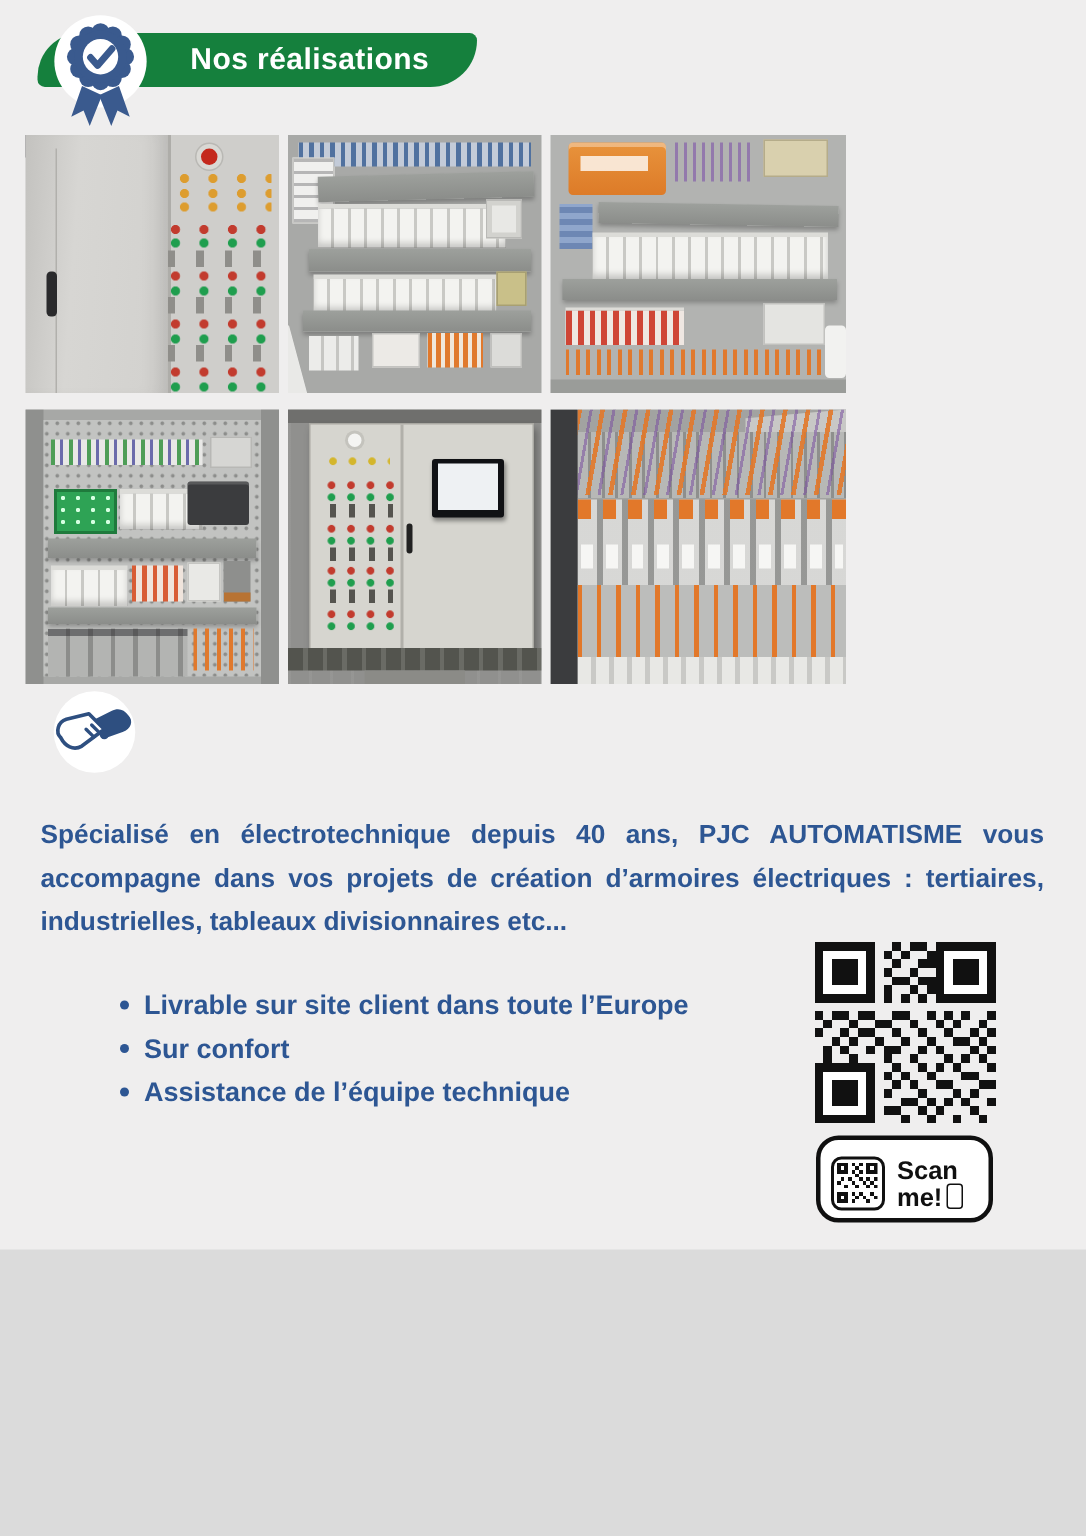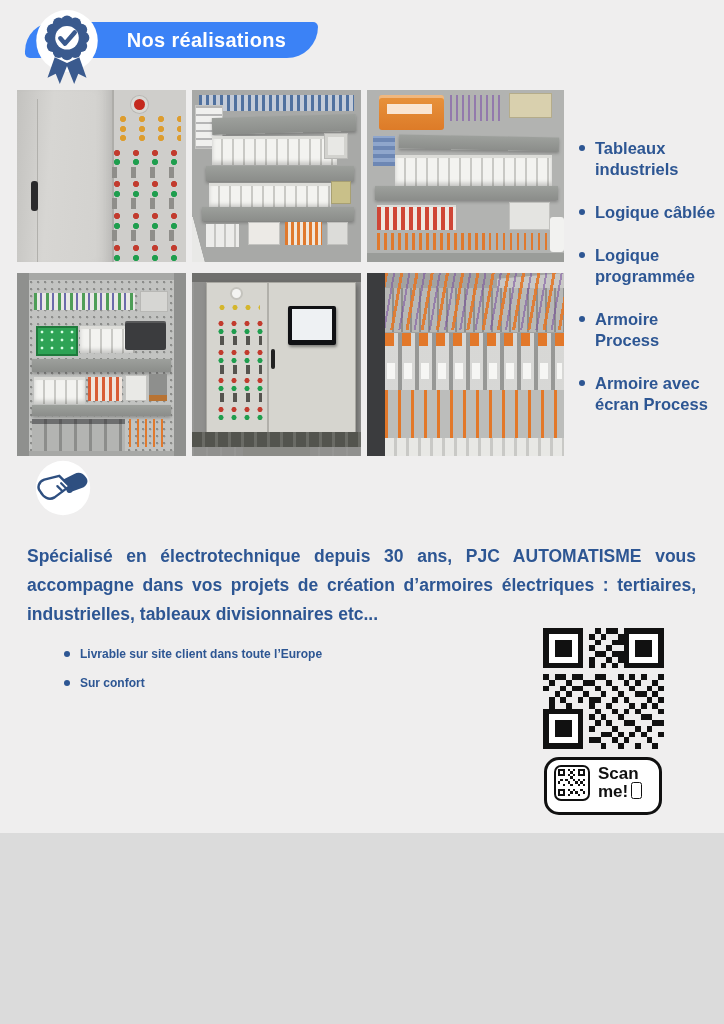--- a/index.html
+++ b/index.html
@@ -1,21 +1,21 @@
 <!DOCTYPE html>
 <html><head>
 <meta charset="utf-8">
 <style>
   html,body{margin:0;padding:0;background:#cfcfcf;}
   .page{position:relative;width:724px;height:1024px;background:#efeeee;overflow:hidden;
         font-family:"Liberation Sans",sans-serif;}
   .abs{position:absolute;}
 
   
-  .pill{position:absolute;background:#3b82f6;color:#ffffff;font-weight:bold;
+  .pill{position:absolute;background:#15803d;color:#ffffff;font-weight:bold;
         display:flex;align-items:center;box-sizing:border-box;}
   #pill-real{left:25px;top:22px;width:293px;height:36px;border-radius:30px 5px 32px 5px;
         justify-content:center;padding-left:70px;font-size:20px;letter-spacing:.3px;}
   #pill-acc{left:25px;top:469px;width:299px;height:37px;border-radius:30px 5px 32px 5px;
         padding-left:80px;font-size:19px;letter-spacing:.2px;}
   .badge{position:absolute;}
 
   
   .grid{position:absolute;left:17px;top:90px;display:grid;
         grid-template-columns:169px 169px 197px;grid-template-rows:172px 183px;
@@ -41,28 +41,28 @@
         font-size:16.5px;line-height:21px;}
   .svc-list li,.prop-list li{list-style:none;position:relative;padding-left:17px;}
   .svc-list li::before,.prop-list li::before{content:"";position:absolute;left:1px;top:7px;
         width:6px;height:6px;border-radius:50%;background:#2d5693;}
   .prop-list li::before{top:9px;}
 
   
   .lead{position:absolute;left:27px;top:524px;width:669px;color:#2d5693;font-weight:bold;
         font-size:17.5px;line-height:29px;text-align:justify;}
   .intro{position:absolute;left:29px;top:612px;color:#2d5693;font-weight:bold;font-size:17.5px;}
-  .prop-list{position:absolute;left:63px;top:642px;width:445px;margin:0;padding:0;
+  .prop-list{position:absolute;left:63px;top:642px;width:445px;margin:16px;padding:0;
         display:flex;flex-direction:column;gap:5px;color:#2d5693;font-weight:bold;
-        font-size:12px;line-height:24px;}
+        font-size:18px;line-height:24px;}
 
   
   #qr{position:absolute;left:543px;top:628px;width:121px;height:121px;}
   #scan{position:absolute;left:544px;top:757px;width:118px;height:58px;background:#ffffff;
-        border:3.5px solid #101010;border-radius:15px;display:flex;align-items:flex-start;
+        border:3.5px solid #101010;border-radius:15px;display:flex;align-items:flex-end;
         gap:8px;padding:5px 7px;box-sizing:border-box;}
   .mini-qr{width:36px;height:36px;border:2.5px solid #101010;border-radius:7px;
         padding:2px;box-sizing:border-box;background:#fff;flex:none;}
   .scan-txt{font-size:17px;font-weight:bold;color:#101010;line-height:17px;white-space:nowrap;}
   .ph{display:inline-block;width:9px;height:15px;border:1.8px solid #101010;border-radius:2.5px;
         vertical-align:-2px;margin-left:3px;}
 
   
   .footer{position:absolute;left:0;top:833px;width:724px;height:191px;background:#dbdbdb;}
 </style>
@@ -208,47 +208,41 @@
       <div class="abs" style="left:9%;top:33%;width:91%;height:31%;background:repeating-linear-gradient(90deg,rgba(221,221,219,.9) 0 13px,rgba(150,151,149,.95) 13px 17px);"></div>
       <div class="abs" style="left:9%;top:33%;width:91%;height:7%;background:repeating-linear-gradient(90deg,#e2782a 0 9px,rgba(0,0,0,0) 9px 17px);"></div>
       <div class="abs" style="left:10%;top:49%;width:89%;height:9%;background:repeating-linear-gradient(90deg,#f6f6f4 0 8px,rgba(0,0,0,0) 8px 17px);"></div>
       <div class="abs" style="left:9%;top:64%;width:91%;height:36%;background:#bcbdbb;"></div>
       <div class="abs" style="left:9%;top:64%;width:91%;height:27%;background:repeating-linear-gradient(90deg,#e2782a 0 3px,rgba(0,0,0,0) 3px 13px);"></div>
       <div class="abs" style="left:9%;top:90%;width:91%;height:10%;background:repeating-linear-gradient(90deg,#e8e8e5 0 9px,#c9c9c6 9px 12px);"></div>
       <div class="abs" style="left:0;top:0;width:9%;height:100%;background:#3b3c3e;"></div>
     </div>
   </div>
 
-  <ul class="svc-list">
-    <li>Tableaux industriels</li>
-    <li>Logique câblée</li>
-    <li>Logique programmée</li>
-    <li>Armoire Process</li>
-    <li>Armoire avec écran Process</li>
-  </ul>
 
   <div class="badge" style="left:33px;top:458px;width:60px;">
     <svg viewBox="0 0 64 64" width="60" height="60">
       <circle cx="32" cy="32" r="29" fill="#ffffff"></circle>
       <path d="M56 20 C60 24 58 30 52 32 L38 37 L28 25 L44 17 C49 14.5 53 16 56 20 Z" fill="#2e4f80"></path>
       <path d="M8 36 C4 32 6 25 12 23 L28 19 L39 30 L23 42 C17 45.5 11 42 8 36 Z" fill="#ffffff" stroke="#2e4f80" stroke-width="2.6" stroke-linejoin="round"></path>
       <g stroke="#2e4f80" stroke-width="2.4" stroke-linecap="round">
         <path d="M30 27 l6 6"></path>
           <path d="M34 24.5 l6.5 6.5"></path>
           <path d="M26 30 l5.5 5.5"></path>
       </g>
       <circle cx="39" cy="34" r="3.2" fill="#2e4f80"></circle>
     </svg>
   </div>
 
-  <p class="lead">Spécialisé en électrotechnique depuis 30 ans, PJC AUTOMATISME vous accompagne dans vos projets de création d’armoires électriques : tertiaires, industrielles, tableaux divisionnaires etc...</p>
+  <p class="lead">Spécialisé en électrotechnique depuis 40 ans, PJC AUTOMATISME vous accompagne dans vos projets de création d’armoires électriques : tertiaires, industrielles, tableaux divisionnaires etc...</p>
 
   <ul class="prop-list">
     <li>Livrable sur site client dans toute l’Europe</li>
     <li>Sur confort</li>
+    <li>Assistance de l’équipe technique</li>
   </ul>
 
   <div id="qr">
     <svg viewBox="0 0 21 21" width="121" height="121" shape-rendering="crispEdges">
       <g fill="#111111">
         <path d="M0 0h7v7H0z"></path>
           <path d="M14 0h7v7h-7z"></path>
           <path d="M0 14h7v7H0z"></path>
       </g>
       <g fill="#ffffff">

